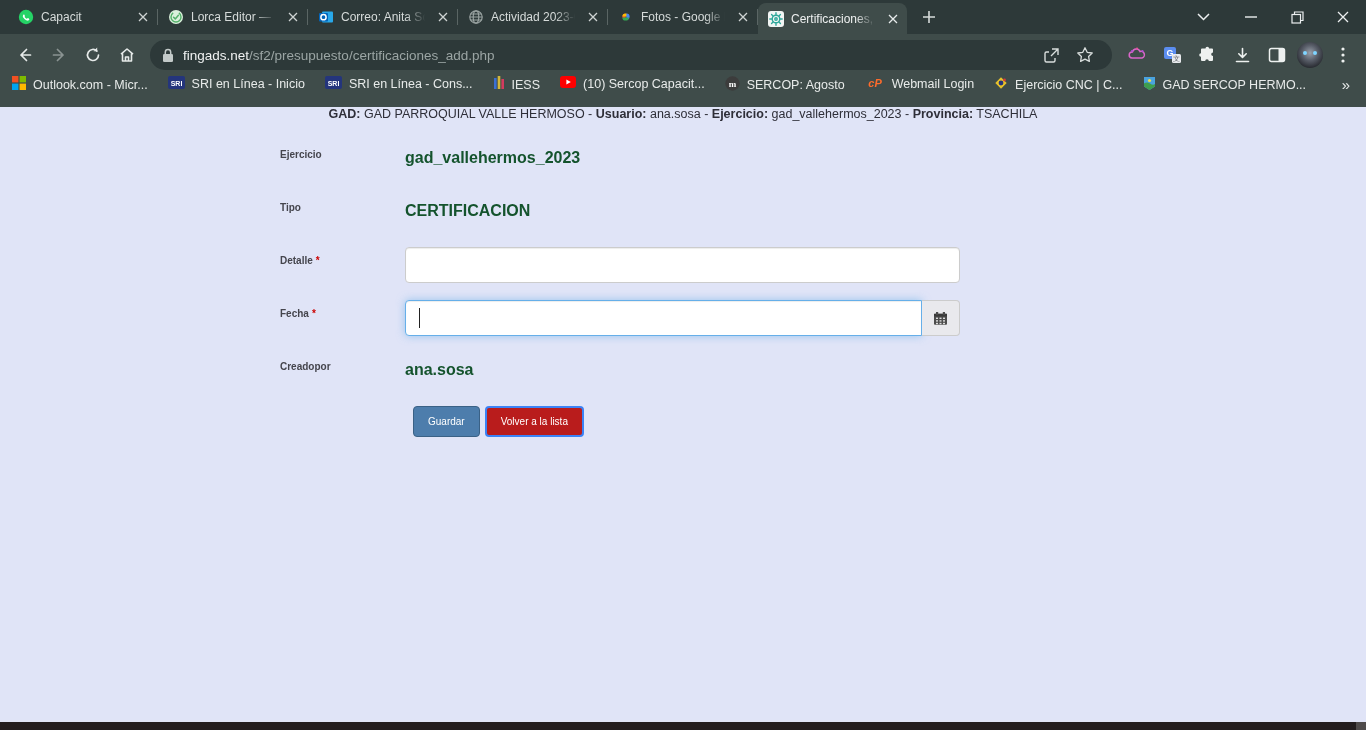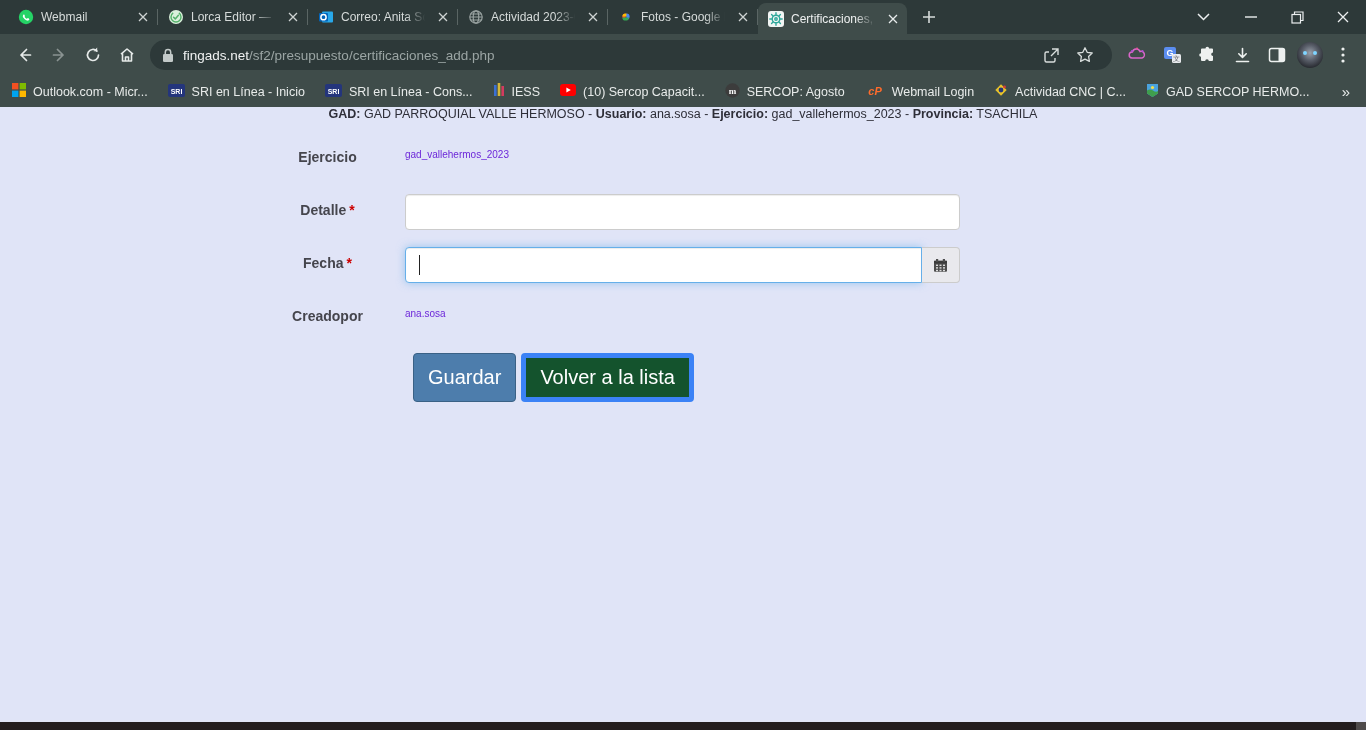--- a/index.html
+++ b/index.html
@@ -27,62 +27,62 @@
   .url { white-space:nowrap; overflow:hidden; }
   .url .domain { color:#f0f2f2; }
   .url .path { color:#9ba5a4; }
   .omni-actions { margin-left:auto; display:flex; align-items:center; gap:4px; }
   .ext-area { display:flex; align-items:center; gap:5px; padding-left:4px; }
   .ext-btn { width:30px; height:30px; display:flex; align-items:center; justify-content:center; border-radius:50%; flex:none; }
   .avatar { width:26px; height:26px; border-radius:50%; background:radial-gradient(circle at 50% 42%, #9aa0ab 0%, #5a5f6a 38%, #1b1d22 85%); position:relative; flex:none; }
   .avatar::before, .avatar::after { content:""; position:absolute; width:4px; height:4px; border-radius:50%; background:#7fd4ff; top:9px; }
   .avatar::before { left:6px; } .avatar::after { right:6px; }
 
-  .bookmarks { height:31px; background:#3f4c4a; display:flex; align-items:center; padding:0 12px; gap:20px; font-size:12.5px; color:#e8ebea; }
+  .bookmarks { height:31px; background:#3f4c4a; display:flex; align-items:flex-start; padding:0 12px; gap:20px; font-size:12.5px; color:#e8ebea; }
   .bm { display:flex; align-items:center; gap:7px; white-space:nowrap; }
   .bm-overflow { margin-left:auto; font-size:15px; color:#e8ebea; padding-right:4px; }
 
   
   .page { height:615px; background:#e0e4f7; overflow:hidden; }
   .info-line { text-align:center; font-size:12.5px; color:#2e2e38; }
   .info-line b { font-weight:bold; }
   .page-title { margin:24px 0 0 280px; width:680px; text-align:center; font-size:29px; font-weight:400; color:#3b3b42; }
   .form { margin:20px 0 0 280px; width:680px; }
   .frow { display:flex; margin-bottom:17px; min-height:36px; }
-  .lbl { width:95px; text-align:center; font-weight:bold; color:#45454d; font-size:14px; padding-top:8px; flex:none; }
+  .lbl { width:95px; text-align:left; font-weight:bold; color:#45454d; font-size:10px; padding-top:8px; flex:none; }
   .req { color:#cc0000; margin-left:3px; }
   .ctrl { margin-left:30px; width:555px; }
-  .static-val { padding-top:8px; color:#6d28d9; font-size:10px; }
+  .static-val { padding-top:8px; color:#14532d; font-size:16px;font-weight:bold; }
   .input-group { display:flex; width:555px; position:relative; }
   .txt { height:36px; border:1px solid #ccc; border-radius:4px; background:#fff; padding:6px 12px; font-size:14px; width:100%; box-shadow:inset 0 1px 1px rgba(0,0,0,.075); outline:none; font-family:"Liberation Sans", sans-serif; }
   .txt.focused { border-color:#66afe9; border-radius:4px 0 0 4px; box-shadow:inset 0 1px 1px rgba(0,0,0,.075), 0 0 8px rgba(102,175,233,.6); }
   .caret { position:absolute; left:14px; top:8px; width:1px; height:20px; background:#222; animation:blink 1.1s step-end infinite; }
   @keyframes blink { 0%,49%{opacity:1} 50%,100%{opacity:0} }
   .addon { width:38px; height:36px; background:#e9e9ed; border:1px solid #ccc; border-left:none; border-radius:0 4px 4px 0; display:flex; align-items:center; justify-content:center; flex:none; }
   .btn-row { margin-left:8px; display:flex; gap:5px; }
-  .btn { border-radius:4px; padding:8px 14px; font-size:20px; color:#fff; font-family:"Liberation Sans", sans-serif; cursor:pointer; }
+  .btn { border-radius:4px; padding:8px 14px; font-size:10px; color:#fff; font-family:"Liberation Sans", sans-serif; cursor:pointer; }
   .btn-primary { background:#4d7dac; border:1px solid #3a6186; }
-  .btn-dark { background:#14532d; border:5px solid #3b82f6; }
+  .btn-dark { background:#b91c1c; border:2px solid #3b82f6; }
 
   .bottom-strip { position:absolute; left:0; bottom:0; width:1366px; height:8px; background:#231d1e; display:flex; justify-content:flex-end; }
   .strip-end { width:10px; height:8px; background:#4e4a4a; }
 </style>
 </head>
 <body>
 
 <div class="tabstrip">
 
   <div class="tab">
     <span class="fav">
       <svg width="16" height="16" viewBox="0 0 16 16">
           <circle cx="8" cy="8" r="7.2" fill="#25d366"></circle>
           <path d="M11 9.6c-.2-.1-1-.5-1.1-.55-.15-.06-.26-.08-.37.08-.1.16-.42.55-.5.66-.1.1-.2.12-.37.04A4.5 4.5 0 0 1 6.6 8.1c-.14-.24.14-.22.38-.74.04-.1.02-.2-.02-.28l-.5-1.2c-.13-.3-.26-.26-.36-.27h-.3c-.1 0-.28.04-.43.2-.15.17-.56.55-.56 1.34 0 .8.57 1.56.65 1.66.08.1 1.12 1.72 2.72 2.41 1.01.44 1.4.48 1.91.4.3-.04.96-.4 1.1-.77.13-.38.13-.7.1-.77-.05-.07-.16-.11-.33-.18z" fill="#fff"></path>
         </svg>
     </span>
-    <span class="title">Webmail</span>
+    <span class="title">Capacit</span>
     <span class="close">
       <svg width="10" height="10" viewBox="0 0 10 10">
           <path d="M1 1l8 8M9 1l-8 8" stroke="#cfd4d3" stroke-width="1.3"></path>
         </svg>
     </span>
   </div>
   <div class="tabsep"></div>
 
   <div class="tab">
     <span class="fav">
@@ -348,21 +348,21 @@
           <text x="10" y="10.5" text-anchor="middle" font-size="11" font-weight="bold" font-style="italic" font-family="Liberation Sans, sans-serif" fill="#ff6c2c">cP</text>
         </svg></span>
     <span>Webmail Login</span>
   </span>
   <span class="bm">
     <span><svg width="14" height="14" viewBox="0 0 14 14">
           <rect x="3" y="3" width="8" height="8" transform="rotate(45 7 7)" fill="#e8c32a"></rect>
           <circle cx="7" cy="7" r="2.4" fill="#24357c"></circle>
           <circle cx="10.5" cy="4" r="1.4" fill="#d43b3b"></circle>
         </svg></span>
-    <span>Actividad CNC | C...</span>
+    <span>Ejercicio CNC | C...</span>
   </span>
   <span class="bm">
     <span><svg width="13" height="15" viewBox="0 0 13 15">
           <path d="M1 1h11v9.5L6.5 14 1 10.5z" fill="#4aa3df"></path>
           <path d="M1 7.5c2-1.5 4-1.5 6 0s4 1.5 5 .5v2.5L6.5 14 1 10.5z" fill="#3f9e4d"></path>
           <circle cx="6.5" cy="4.5" r="1.6" fill="#f5e04a"></circle>
         </svg></span>
     <span>GAD SERCOP HERMO...</span>
   </span>
   <span class="bm-overflow">»</span>
@@ -377,20 +377,26 @@
 
   <div class="form">
 
     <div class="frow">
       <div class="lbl">Ejercicio</div>
       <div class="ctrl">
           <div class="static-val">gad_vallehermos_2023</div>
         </div>
     </div>
 
+    <div class="frow">
+      <div class="lbl">Tipo</div>
+      <div class="ctrl">
+          <div class="static-val">CERTIFICACION</div>
+        </div>
+    </div>
 
     <div class="frow">
       <div class="lbl"><span>Detalle</span><span class="req">*</span></div>
       <div class="ctrl">
         <input class="txt" type="text" value="" style="">
       </div>
     </div>
 
     <div class="frow">
       <div class="lbl"><span>Fecha</span><span class="req">*</span></div>

